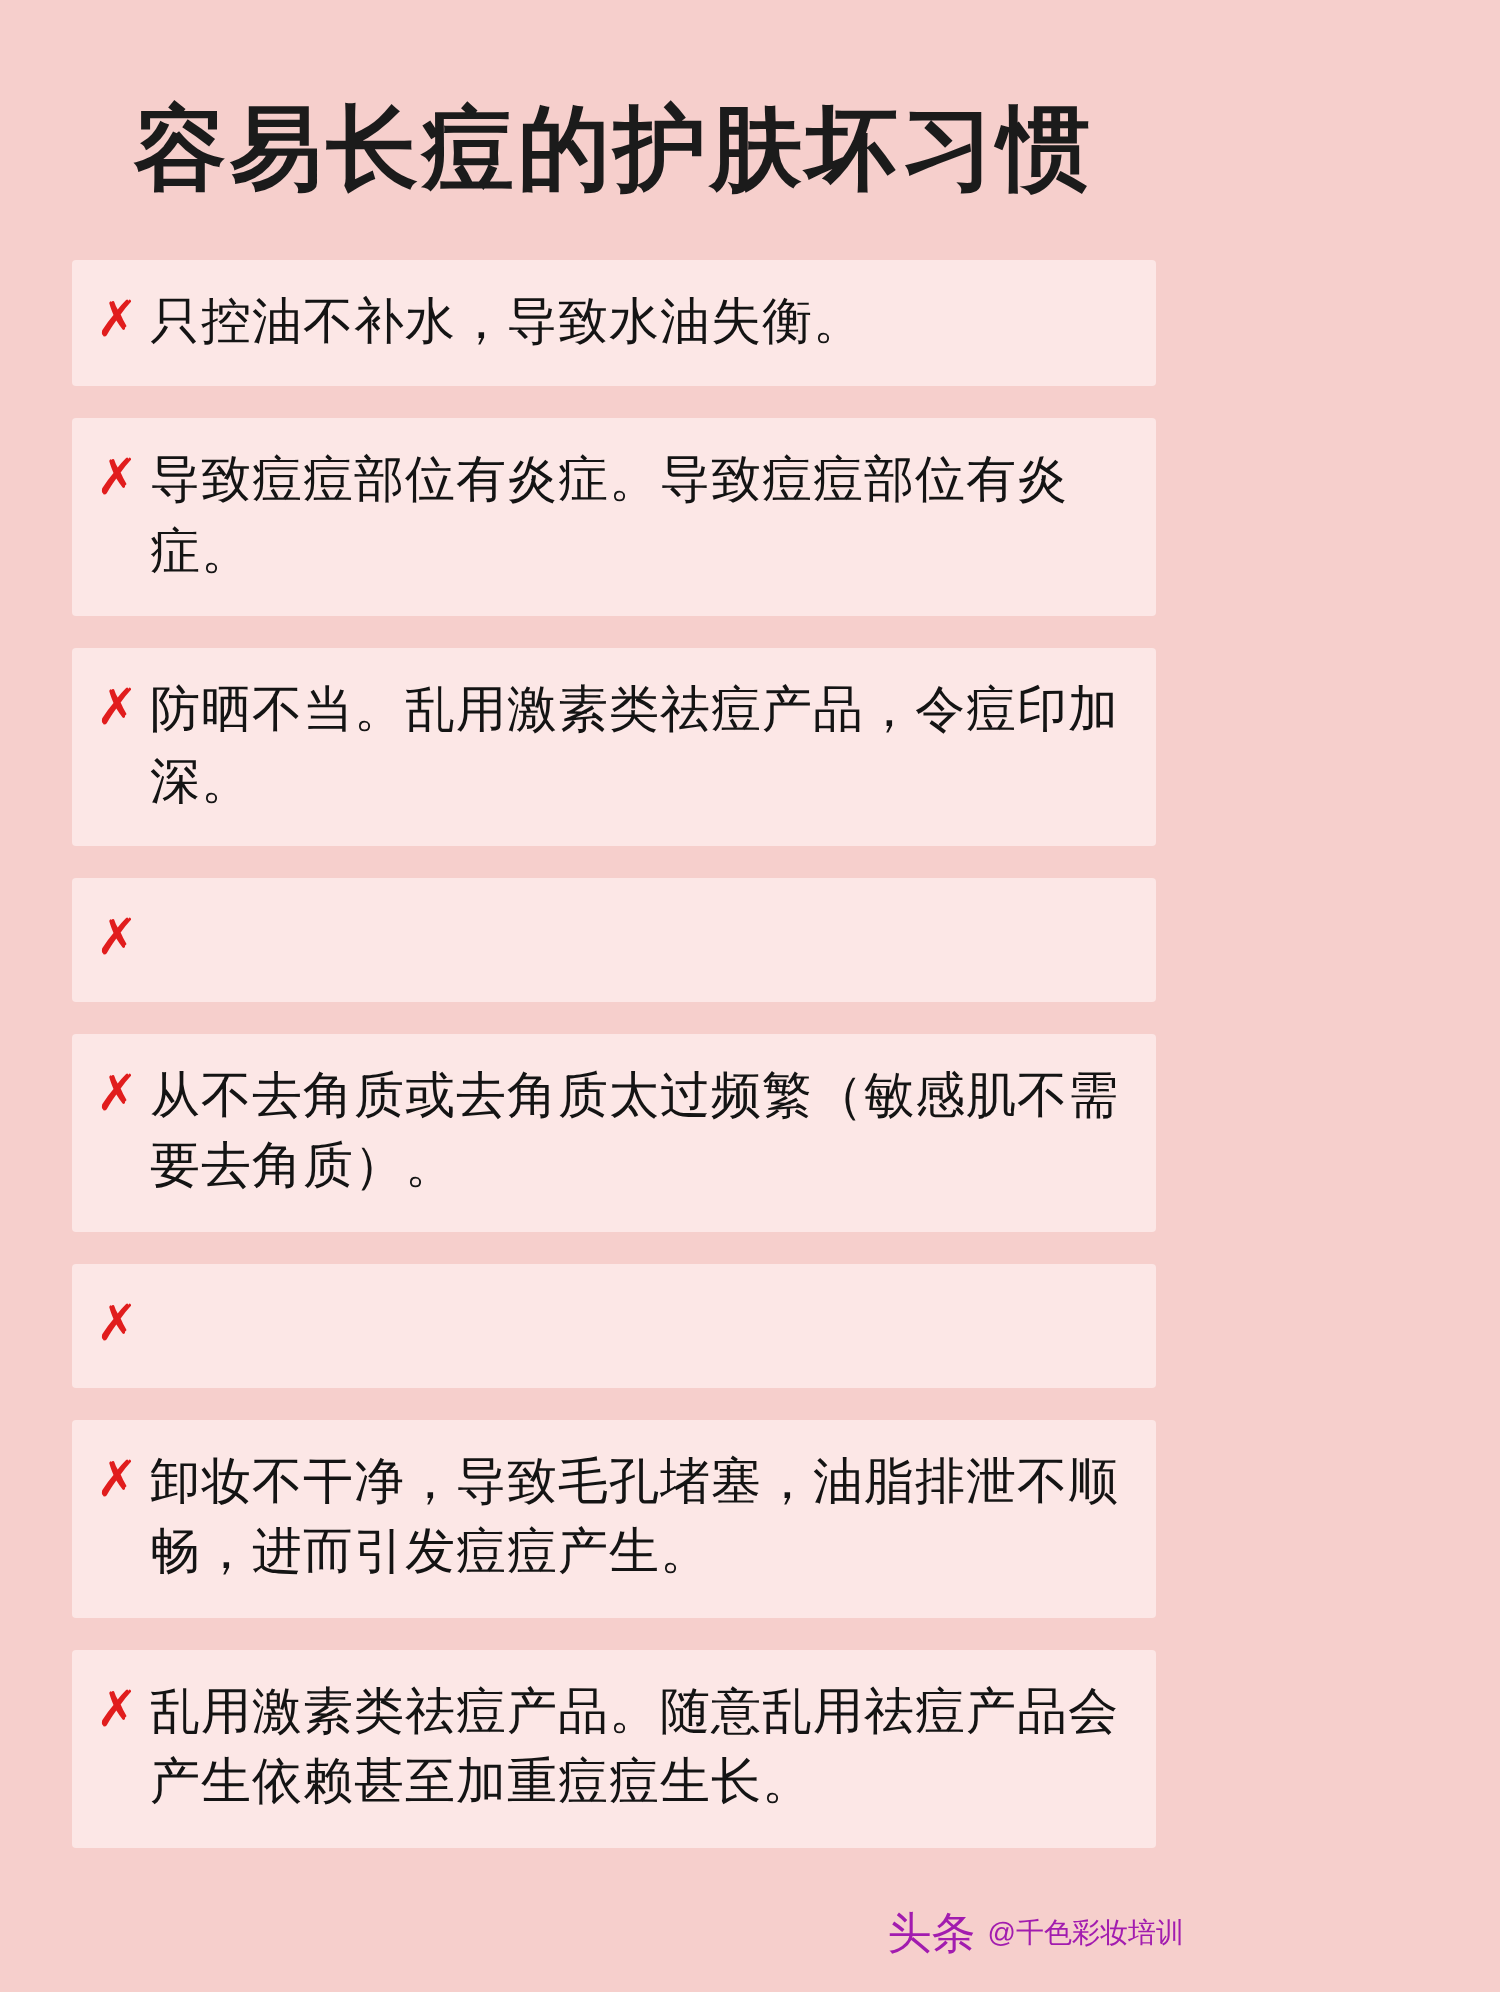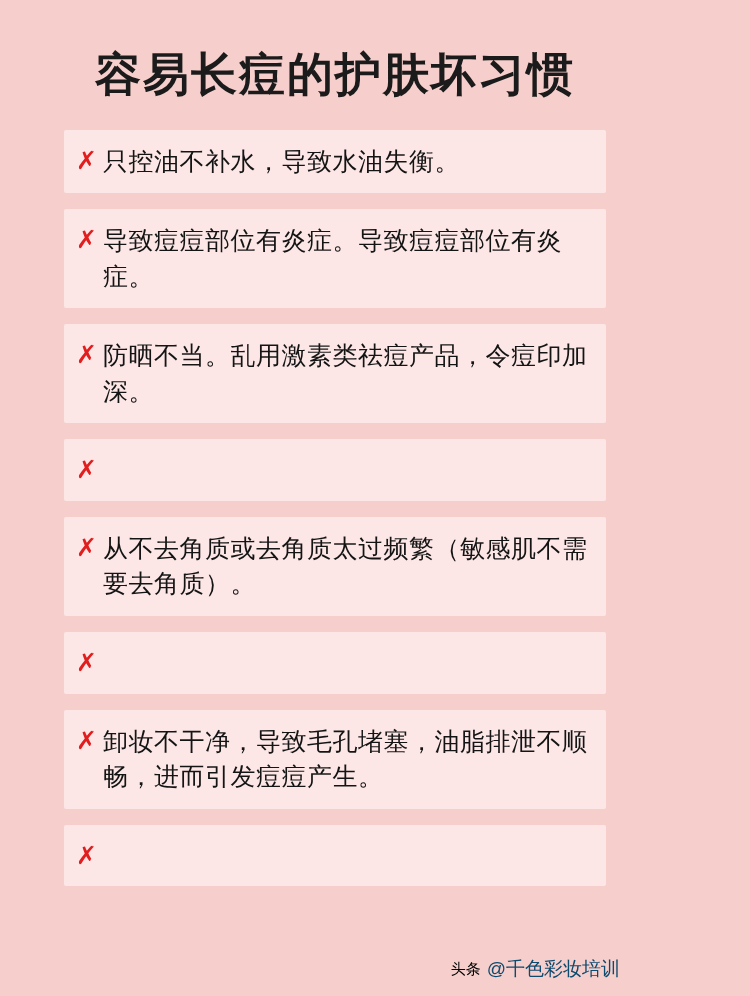--- a/index.html
+++ b/index.html
@@ -13,21 +13,20 @@
     font-family: "Liberation Sans", "DejaVu Sans", sans-serif;
     overflow: hidden;
     position: relative;
   }
   .page {
     width: 614px;
     height: 996px;
     box-sizing: border-box;
     padding: 0 18px;
     position: relative;
-    margin-left: 28px;
   }
   .title {
     text-align: center;
     font-size: 46px;
     font-weight: bold;
     color: #1b1b1b;
     letter-spacing: 2px;
     padding-top: 46px;
     padding-bottom: 26px;
     line-height: 1.25;
@@ -64,27 +63,27 @@
   }
   .footer {
     position: absolute;
     right: 22px;
     bottom: 14px;
     display: flex;
     align-items: center;
     gap: 6px;
   }
   .footer-label {
-    font-size: 15px;
-    color: #000000;
+    font-size: 22px;
+    color: #a21caf;
     font-family: "Liberation Sans", "DejaVu Sans", sans-serif;
   }
   .footer-name {
-    font-size: 19px;
-    color: #0c4a6e;
+    font-size: 14px;
+    color: #a21caf;
     font-family: "Liberation Sans", "DejaVu Sans", sans-serif;
   }
 </style>
 </head>
 <body>
 
 <div class="page">
 
   <div class="title">容易长痘的护肤坏习惯</div>
 
@@ -118,20 +117,21 @@
       <span class="x-mark">✗</span>
     </div>
 
     <div class="item">
       <span class="x-mark">✗</span>
       <span class="item-text">卸妆不干净，导致毛孔堵塞，油脂排泄不顺畅，进而引发痘痘产生。</span>
     </div>
 
     <div class="item">
       <span class="x-mark">✗</span>
+      <span class="item-text">乱用激素类祛痘产品。随意乱用祛痘产品会产生依赖甚至加重痘痘生长。</span>
     </div>
 
   </div>
 
   <div class="footer">
     <span class="footer-label">头条</span>
     <span class="footer-name">@千色彩妆培训</span>
   </div>
 
 </div>

